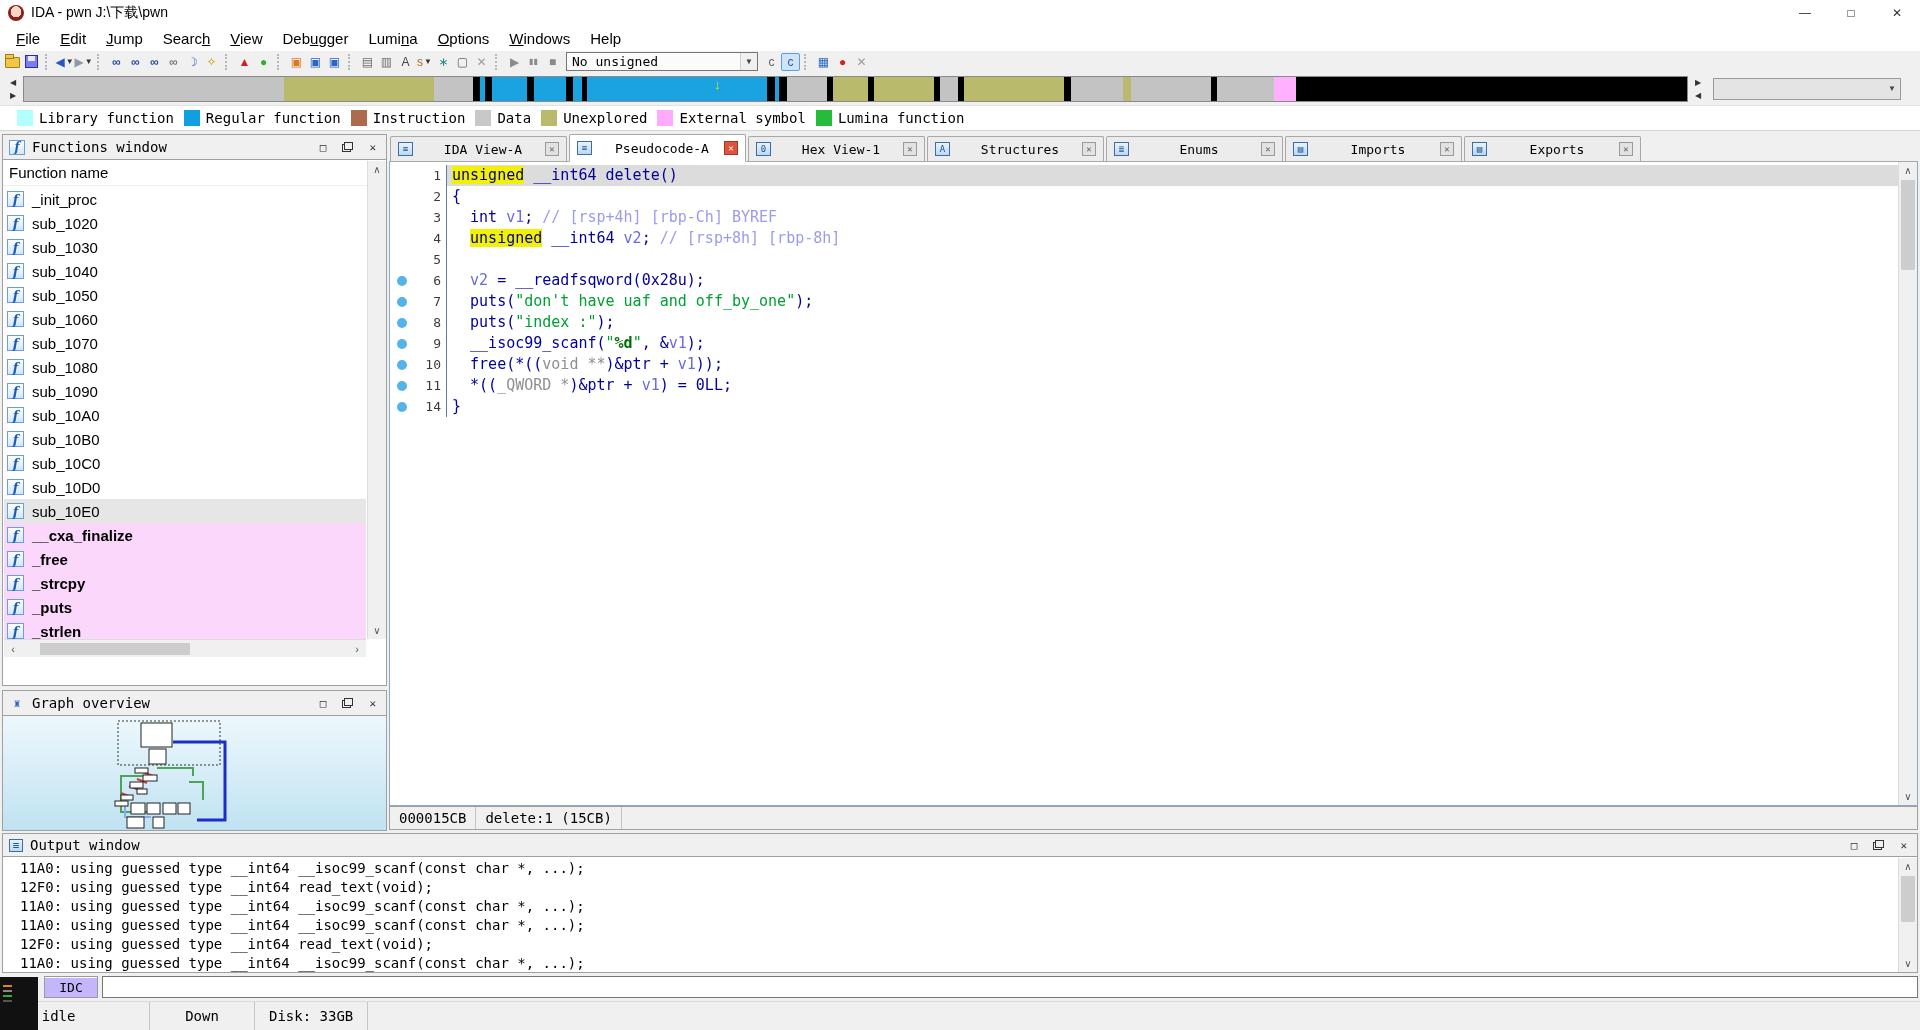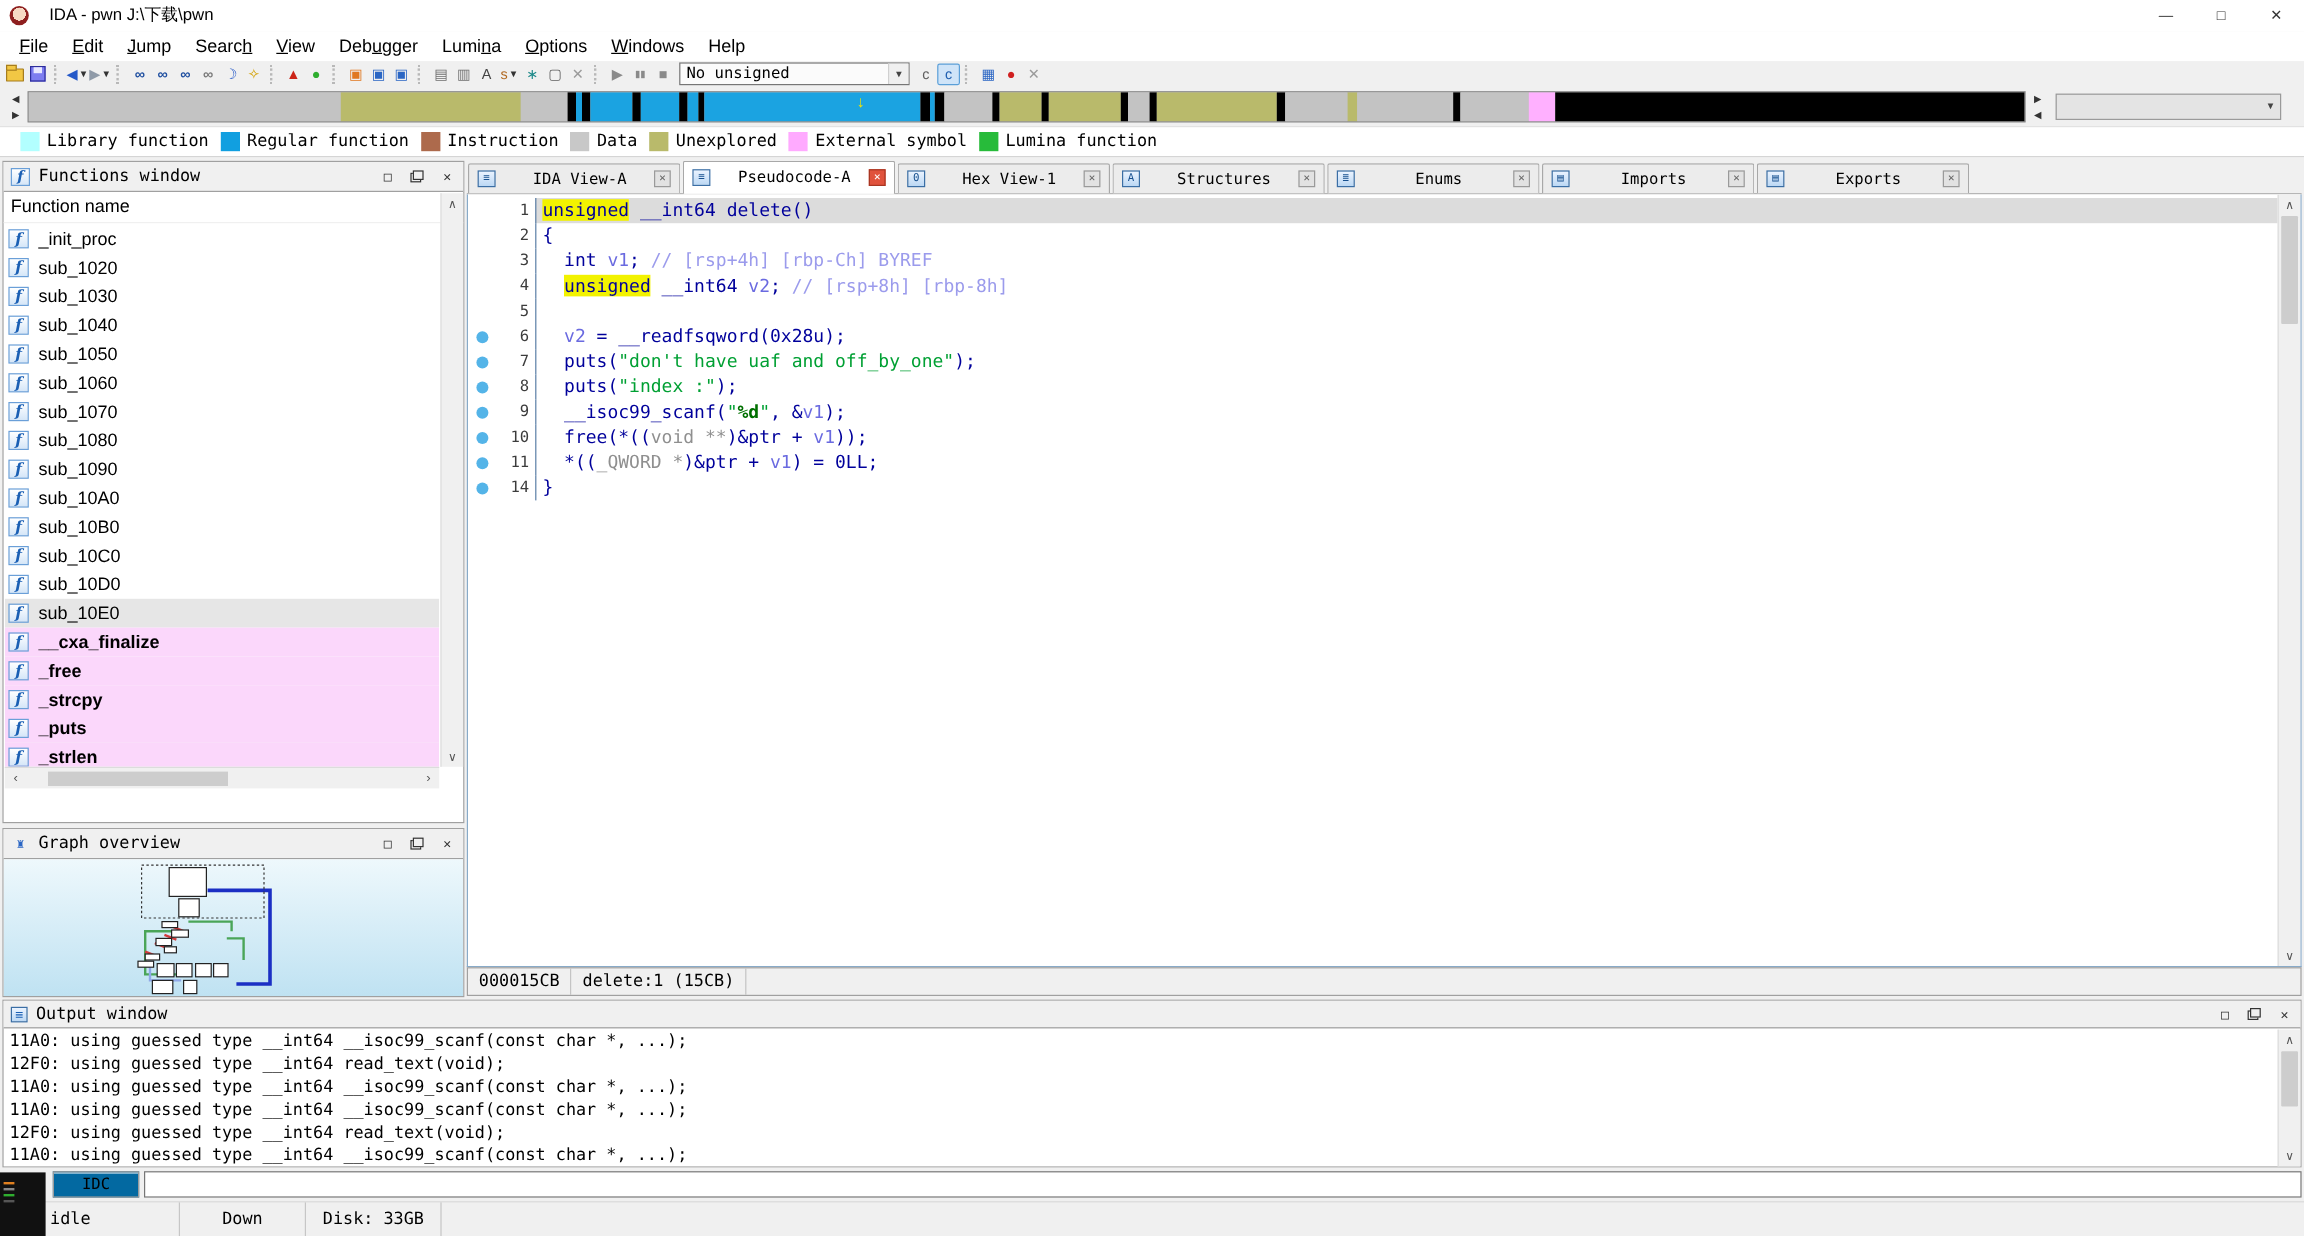--- a/index.html
+++ b/index.html
@@ -4,21 +4,21 @@
 <style>
   * { box-sizing: border-box; }
   html,body { margin:0; padding:0; }
   body {
     width:1920px; height:1030px; position:relative; overflow:hidden;
     background:#f0f0f0; font-family:"Liberation Sans",sans-serif; color:#000;
   }
   .mono { font-family:"DejaVu Sans Mono",monospace; }
 
   
-  .titlebar { height:26px; background:#ffffff; display:flex; align-items:center; padding-left:8px;gap:10px; }
+  .titlebar { height:26px; background:#ffffff; display:flex; align-items:center; padding-left:8px; }
   .ida-logo { width:16px; height:16px; border-radius:50%;
     background:radial-gradient(circle at 50% 42%, #f6d9c4 0 44%, #8e1f1f 45% 100%); margin-right:7px; flex:0 0 auto; }
   .title-text { font-size:14px; }
   .win-btns { margin-left:auto; display:flex; height:26px; }
   .win-btn { width:46px; display:flex; align-items:center; justify-content:center; font-size:12px; color:#333; }
 
   
   .menubar { height:25px; background:#ffffff; display:flex; align-items:center; padding-left:6px; font-size:15px; }
   .menu-item { padding:2px 10px; }
   .u { text-decoration:underline; }
@@ -118,28 +118,28 @@
   .seg-c { color:#9b9bec; }
   .seg-s { color:#00a033; }
   .seg-f { color:#007000; font-weight:bold; }
   .seg-t { color:#8f8f8f; }
   .pc-status { position:absolute; left:0; right:0; bottom:0; height:24px; background:#f0f0f0; border:1px solid #a0a0a0;
                display:flex; align-items:center; font-family:"DejaVu Sans Mono",monospace; font-size:14px; }
   .pc-cell { padding:0 9px; height:100%; display:flex; align-items:center; border-right:1px solid #c4c4c4; }
 
   
   #output-panel { left:2px; top:833px; width:1916px; height:140px; }
-  .out-body { position:absolute; top:24px; left:1px; right:20px; bottom:0; overflow:hidden; padding:2px 0 0 4px;
+  .out-body { position:absolute; top:24px; left:1px; right:20px; bottom:0; overflow:hidden; padding:2px 0 0 16px;
               font-family:"DejaVu Sans Mono",monospace; font-size:14px; }
   .out-line { height:19px; white-space:pre; }
 
   
   .idcrow { position:absolute; left:0; top:973px; width:1920px; height:28px; background:#f0f0f0;
             display:flex; align-items:center; padding-left:44px; }
-  .idc-btn { width:72px; height:22px; background:#0369a1; border:1px solid #9a9a9a; box-shadow:inset 0 1px 0 #fff;
+  .idc-btn { width:54px; height:22px; background:#c4b5fd; border:1px solid #9a9a9a; box-shadow:inset 0 1px 0 #fff;
              display:flex; align-items:center; justify-content:center; font-family:"DejaVu Sans Mono",monospace; font-size:13px; }
   .idc-input { flex:1; height:22px; margin:0 2px 0 4px; background:#fff; border:1px solid #767676; font-size:13px; padding:0 4px;
                font-family:"DejaVu Sans Mono",monospace; }
   .statusrow { position:absolute; left:0; top:1001px; width:1920px; height:29px; background:#f0f0f0; border-top:1px solid #dadada;
                display:flex; align-items:center; font-family:"DejaVu Sans Mono",monospace; font-size:14px; }
   .st-cell { padding:0 14px; height:100%; display:flex; align-items:center; border-right:1px solid #c6c6c6; }
   .busy-ind { position:absolute; left:0; top:977px; width:38px; height:53px; background:#111; z-index:5; }
   .busy-ind i { position:absolute; left:3px; height:2px; width:9px; display:block; }
 
   

